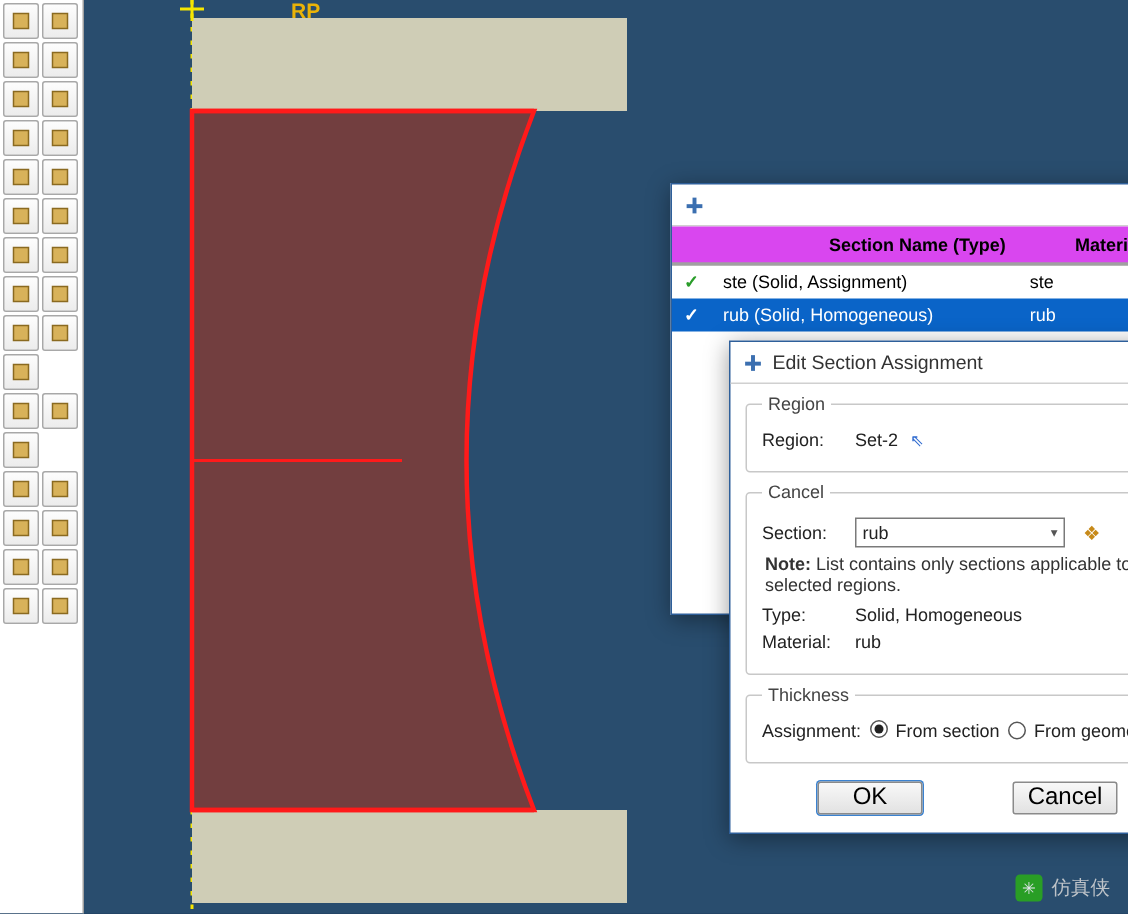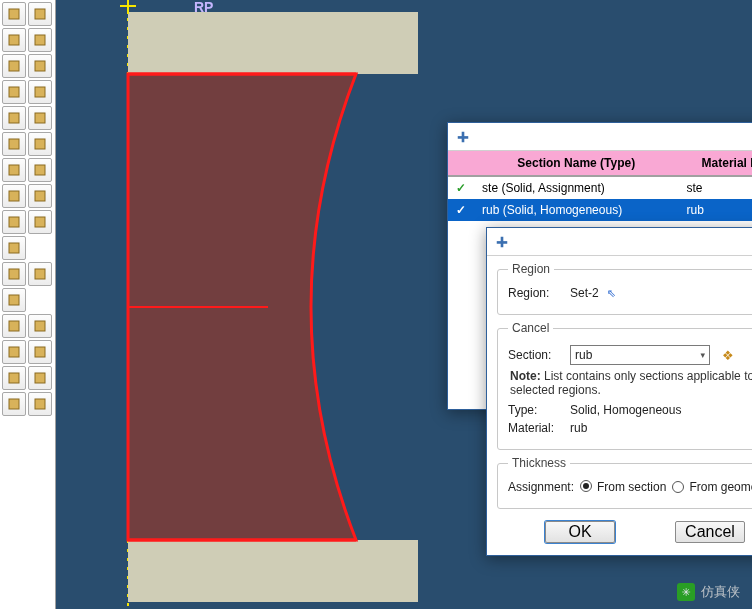--- a/index.html
+++ b/index.html
@@ -3,27 +3,27 @@
 <meta charset="utf-8">
 <style>
 * { box-sizing: border-box; margin: 0; padding: 0; }
 body { font-family: "Microsoft YaHei", "Segoe UI", Arial, sans-serif; font-size: 12px; background: #1c3a5a; width: 752px; height: 609px; overflow: hidden; position: relative; }
 .main { display: flex; height: 100%; }
 .toolbox { width: 56px; background: #fff; border-right: 1px solid #a0a0a0; display: flex; flex-direction: column; padding: 2px; gap: 2px; }
 .toolbox-row { display: flex; gap: 2px; }
 .tool-btn { width: 24px; height: 24px; background: linear-gradient(#fdfdfd,#ececec); border: 1px solid #a8a8a8; border-radius: 2px; display: flex; align-items: center; justify-content: center; font-size: 10px; cursor: pointer; }
 .viewport { flex: 1; background: #294d6e; position: relative; }
 svg.scene { position: absolute; inset: 0; }
-.rp-label { position: absolute; left: 138px; top: 0px; color: #c4b5fd; font: bold 14px/1 Arial;}
+.rp-label { position: absolute; left: 138px; top: 0px; color: #eab308; font: bold 14px/1 Arial;}
 .window { position: absolute; background: #fff; border: 1px solid #2e5f9a; box-shadow: 0 3px 15px rgba(0,0,0,.4); }
 .win-manager { left: 391px; top: 122px; width: 360px; height: 288px; }
 .win-titlebar { height: 28px; display: flex; align-items: center; padding: 0 8px; border-bottom: 1px solid #d0d0d0; gap: 6px; font-size: 13px; color: #333; }
 .win-icon { width: 14px; height: 14px; }
 .table { width: 100%; border-collapse: collapse; font-size: 12px; }
-.table th { text-align: center; font-weight: bold; padding: 5px 8px; border-bottom: 2px solid #a0a0a0; background: #f9a8d4; margin-top: 26px; }
+.table th { text-align: right; font-weight: bold; padding: 5px 8px; border-bottom: 2px solid #a0a0a0; background: #d946ef; margin-top: 26px; }
 .table td { padding: 4px 8px; }
 .table tr.row-sel td { background: #0a64c8; color: #fff; }
 .check { color: #2a9d2a; font-weight: bold; padding-right: 4px; }
 .row-sel .check { color: #fff; }
 .win-edit { left: 430px; top: 227px; width: 318px; }
 .win-edit .win-titlebar { justify-content: space-between; }
 .dlg-body { padding: 6px 10px 10px; }
 fieldset { border: 1px solid #c8c8c8; border-radius: 3px; padding: 6px 10px 10px; margin-bottom: 6px; }
 legend { padding: 0 4px; color: #444; }
 .field-row { display: flex; align-items: center; gap: 6px; margin: 4px 0; font-size: 12px; color: #222; }
@@ -282,20 +282,21 @@
       </table>
     </div>
 
     <div class="window win-edit">
       <div class="win-titlebar">
         <div style="display:flex;align-items:center;gap:6px">
           <svg class="win-icon" viewBox="0 0 16 16">
               <rect x="2" y="7" width="12" height="3" fill="#3b6fb0"></rect>
               <rect x="6.5" y="2" width="3" height="12" fill="#3b6fb0"></rect>
             </svg>
+          <span>Edit Section Assignment</span>
         </div>
 
       </div>
       <div class="dlg-body">
         <fieldset>
           <legend>Region</legend>
           <div class="field-row">
             <span class="lbl">Region:</span>
             <span>Set-2</span>
             <span class="cursor-pick">⇖</span>

